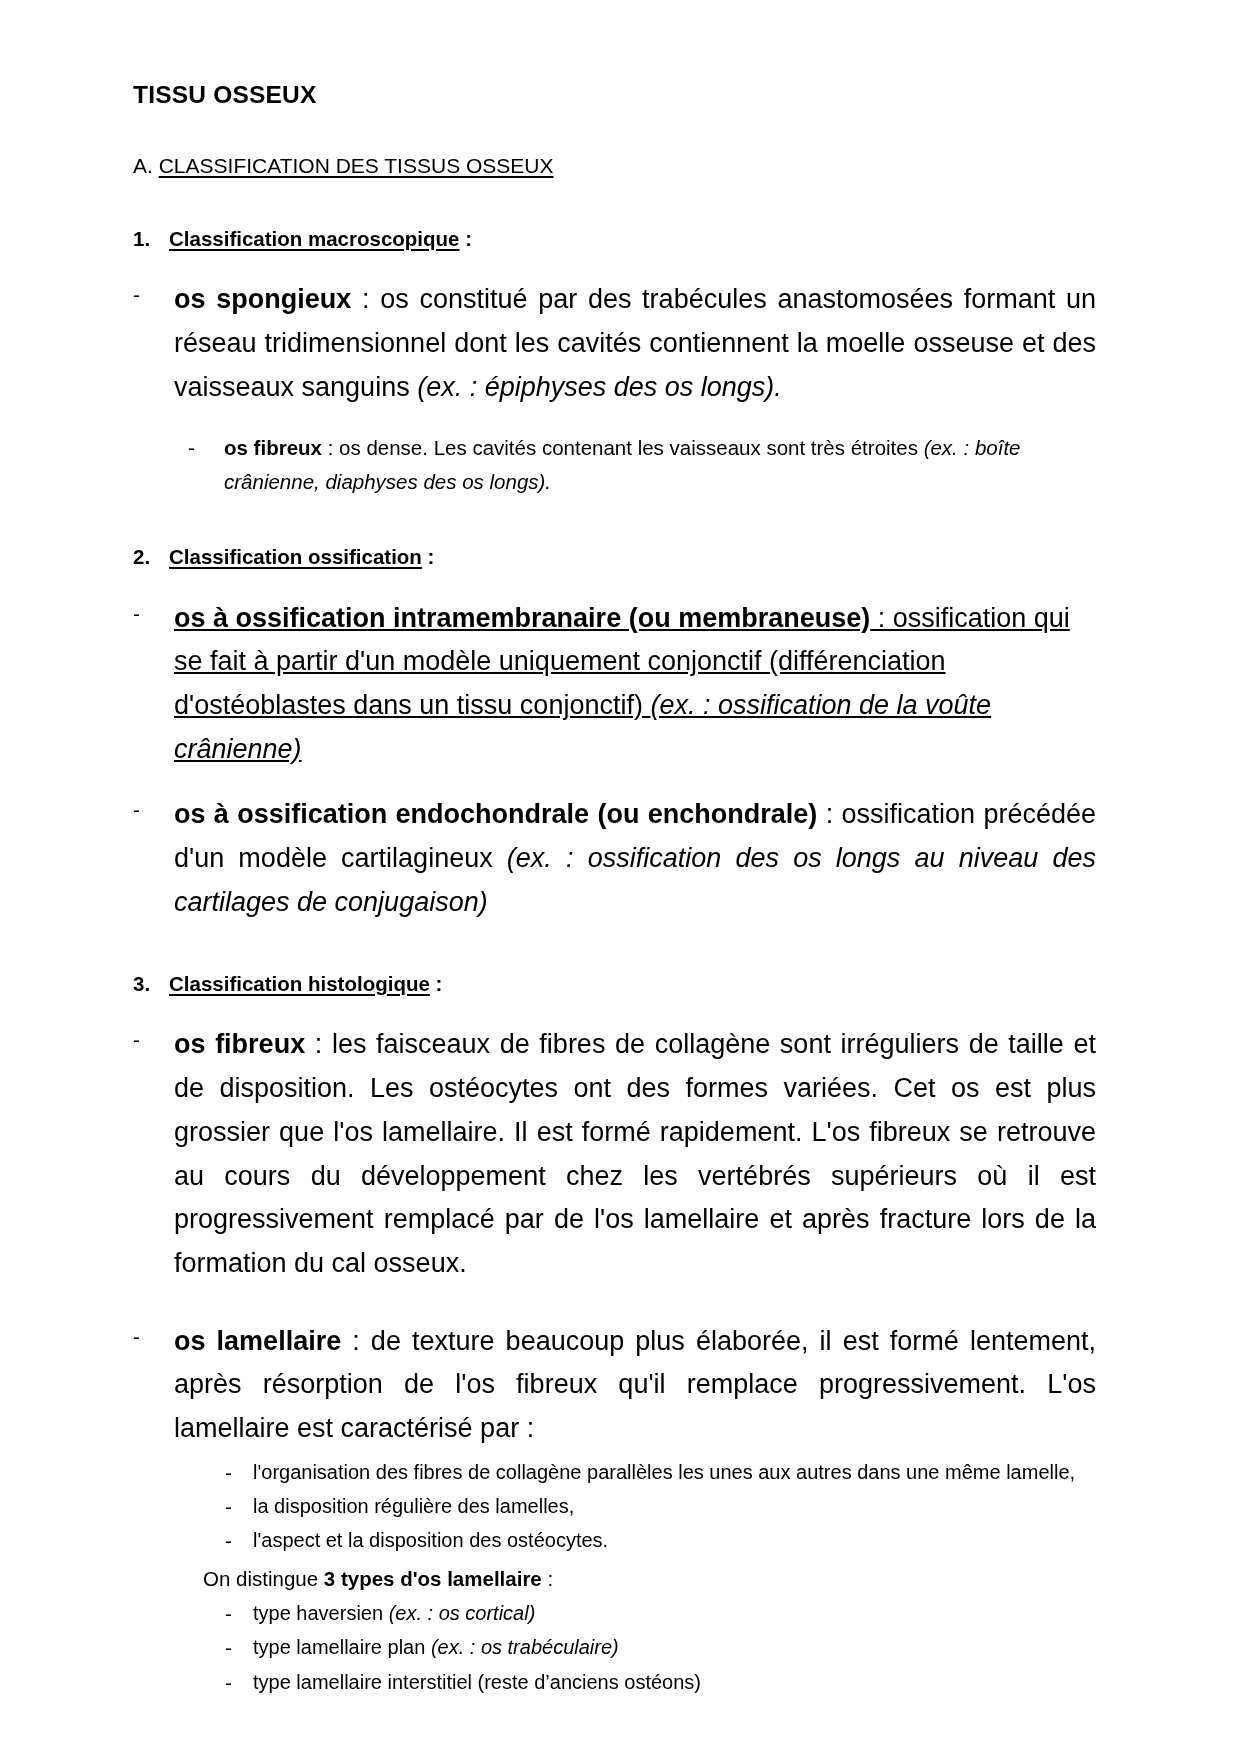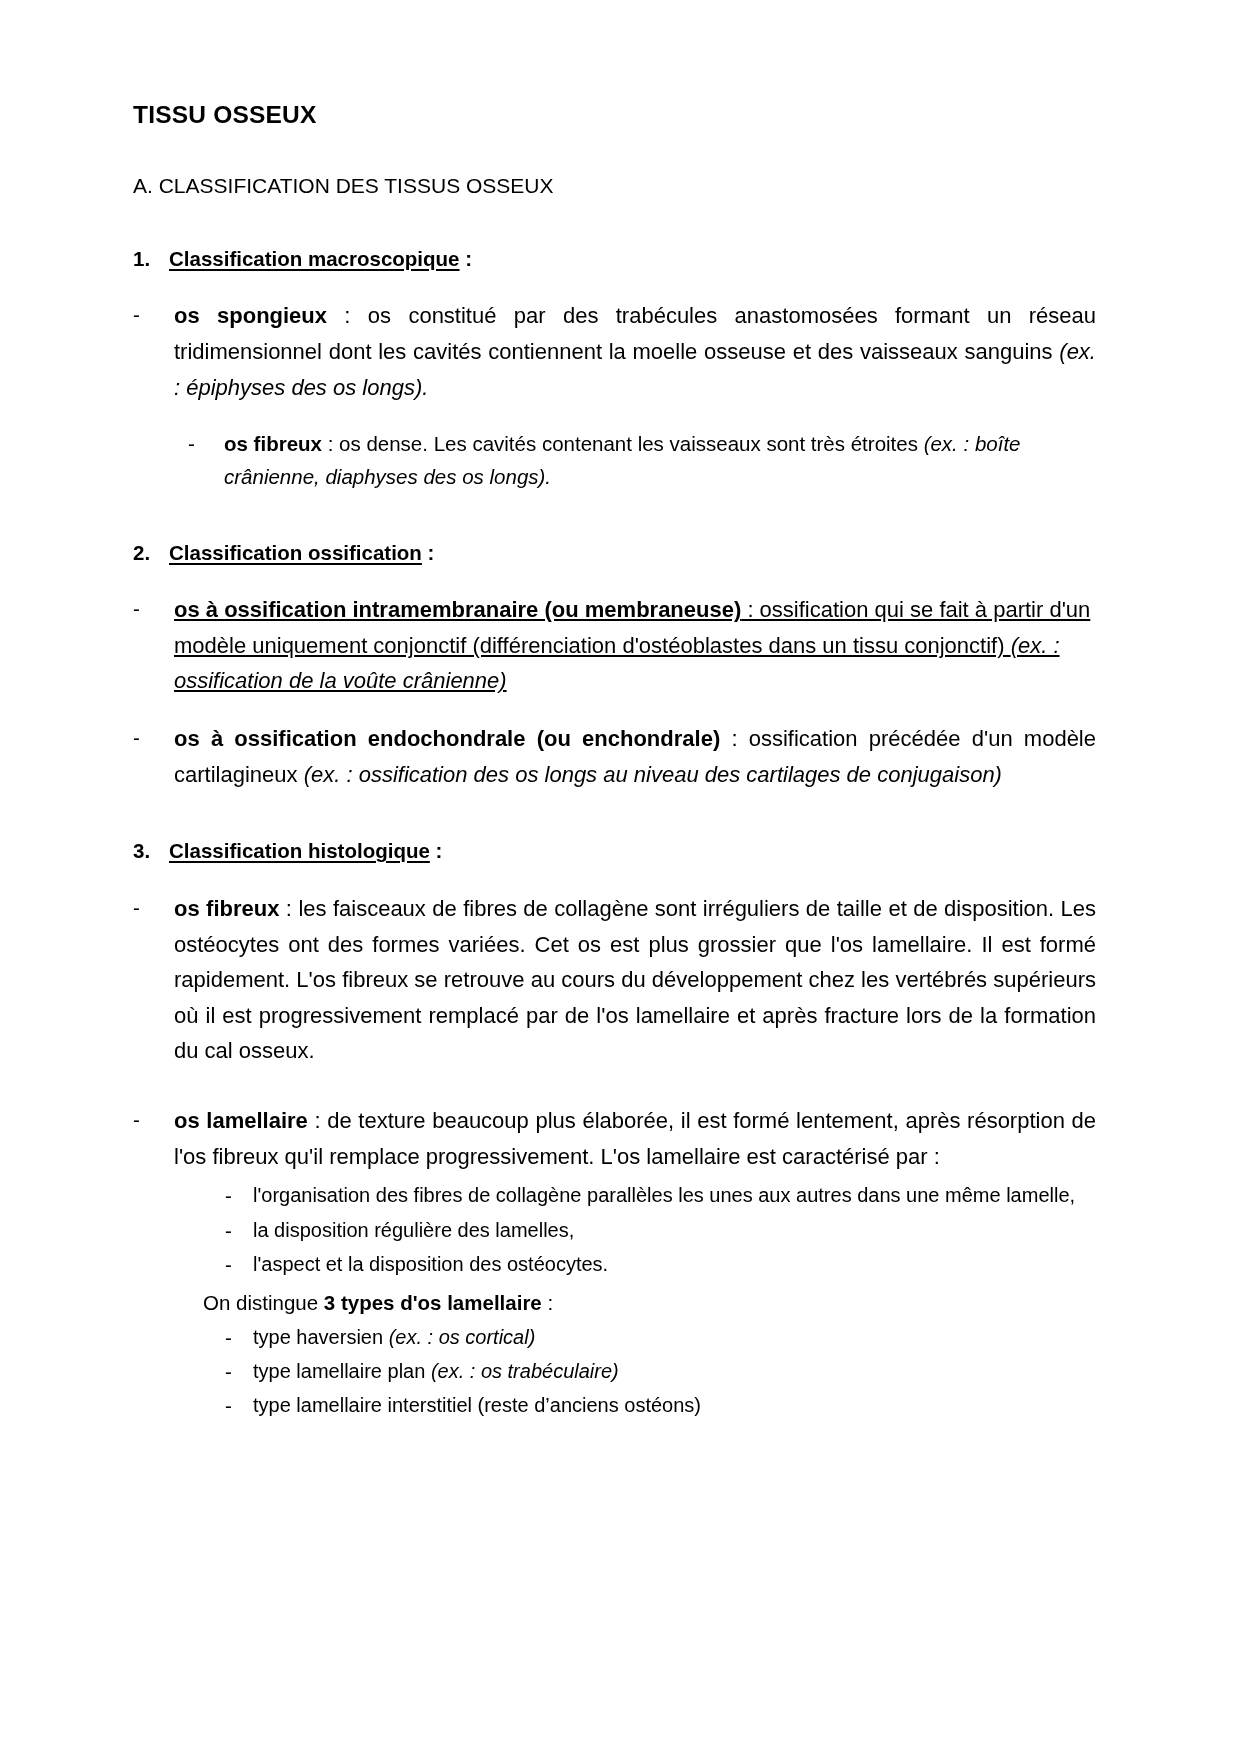--- a/index.html
+++ b/index.html
@@ -11,37 +11,38 @@
     width: 1240px;
     height: 1753px;
     font-family: "Liberation Sans", sans-serif;
     color: #000000;
     -webkit-font-smoothing: antialiased;
   }
   .page {
     box-sizing: border-box;
     width: 1240px;
     height: 1753px;
-    padding: 100px 144px 120px 133px;
+    padding: 80px 144px 120px 133px;
     position: relative;
   }
   .doc-title {
     font-size: 24.5px;
     font-weight: bold;
     letter-spacing: 0.2px;
     margin: 0 0 44px 0;
     line-height: 1.2;
   }
   .section-a {
     font-size: 21px;
     margin: 0 0 46px 0;
     line-height: 1.25;
     white-space: nowrap;
   }
   .section-a .ul {
+    text-decoration: underline;
     text-underline-offset: 3px;
     margin-top: 14px;
   }
   
   .num-head {
     display: flex;
     font-size: 20.5px;
     font-weight: bold;
     margin: 0 0 26px 0;
     line-height: 1.3;
@@ -60,21 +61,21 @@
     margin: 0 0 6px 0;
   }
   .bullet .dash {
     flex: 0 0 41px;
     width: 41px;
     font-size: 20.5px;
     line-height: 1.62;
   }
   .bullet .btext {
     flex: 1 1 auto;
-    font-size: 22px;
+    font-size: 27px;
     line-height: 1.62;
     text-align: justify;
     text-justify: inter-word;
   }
   .bullet .btext.nojust {
     text-align: left;
     text-decoration: underline;
   }
   
   .subbullet {

